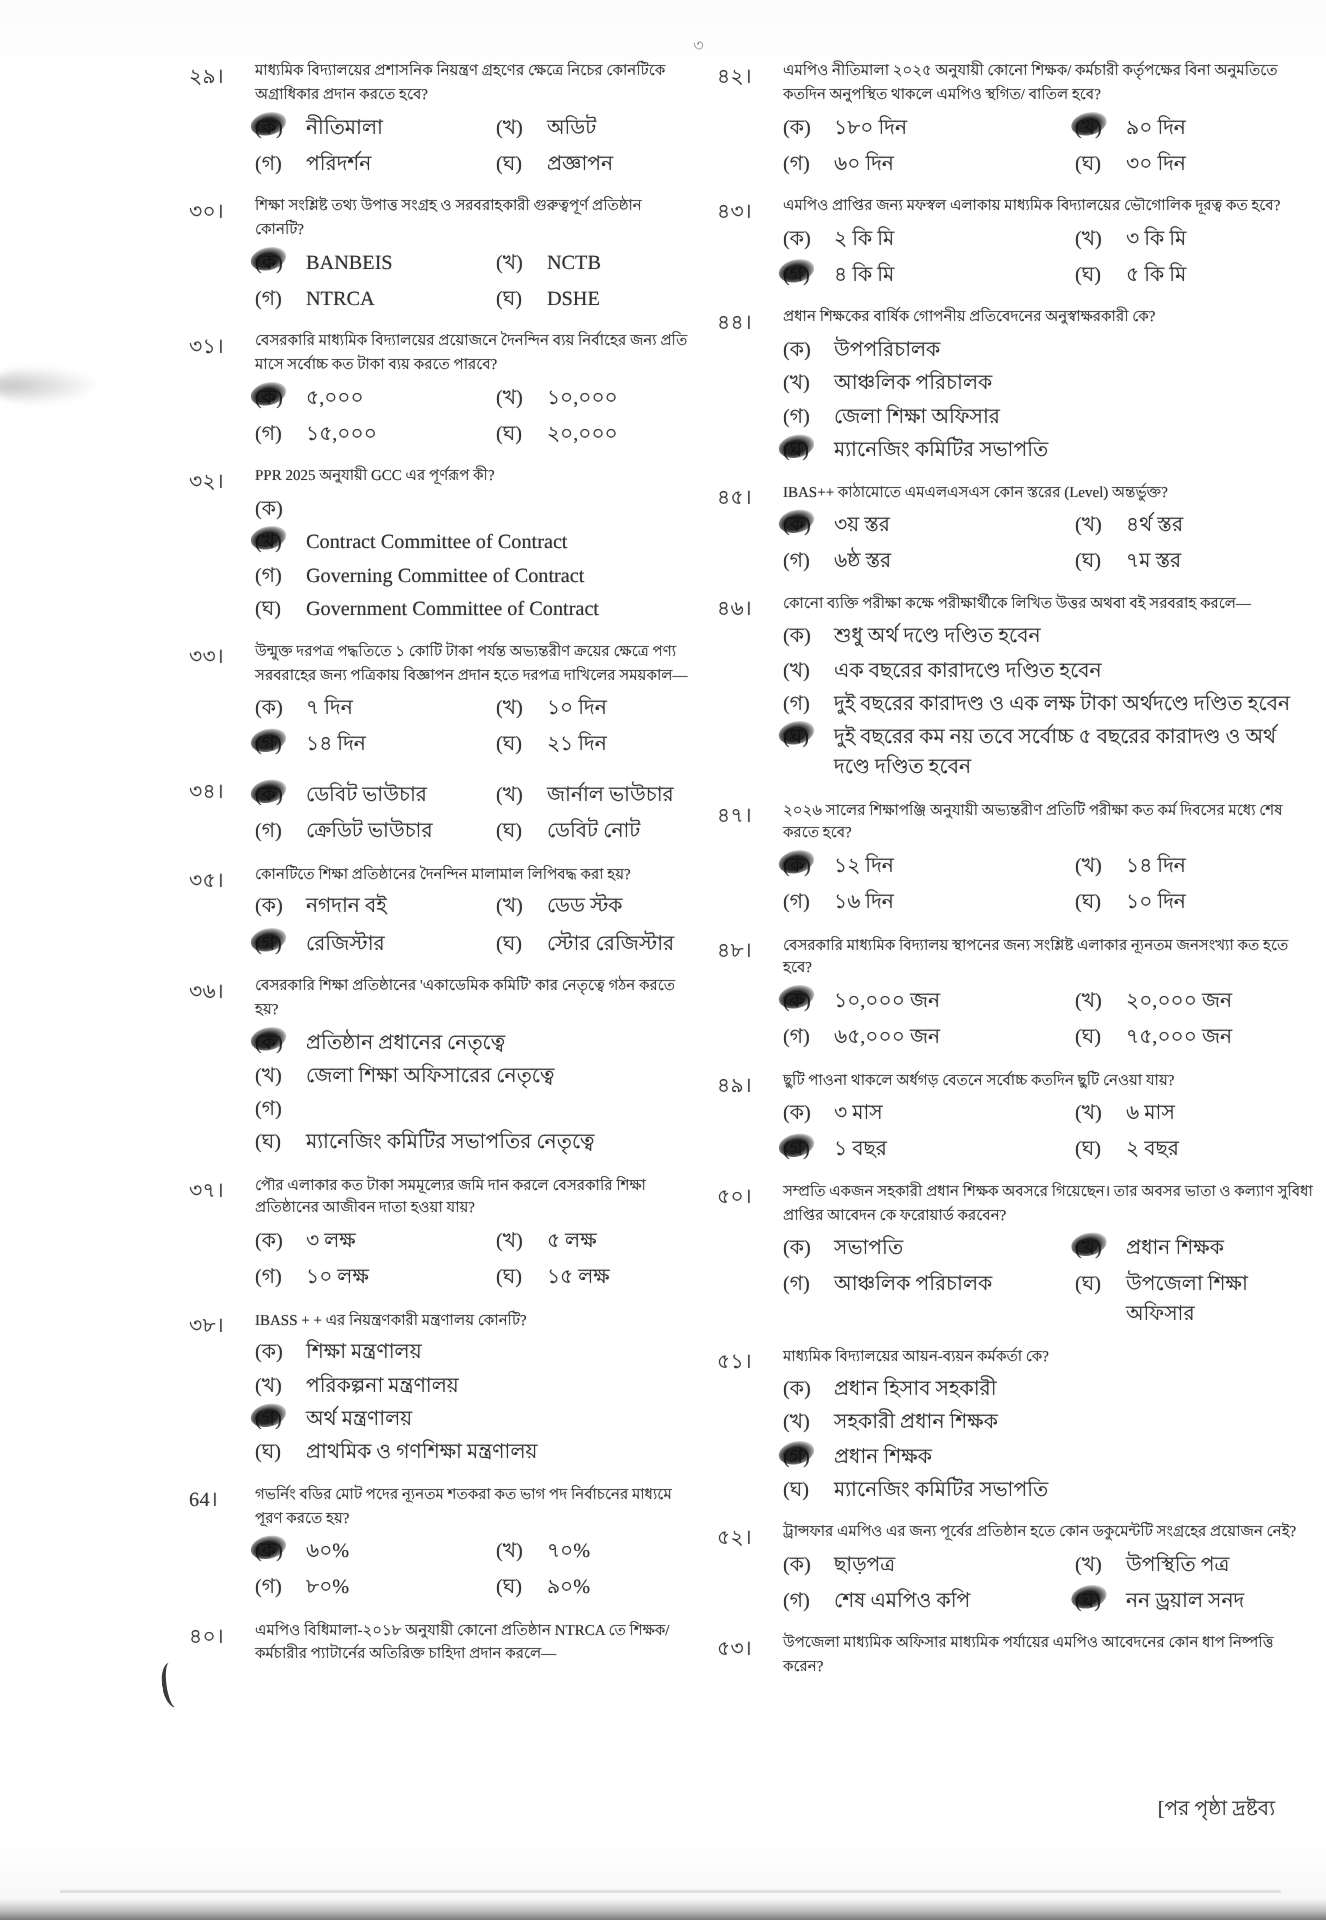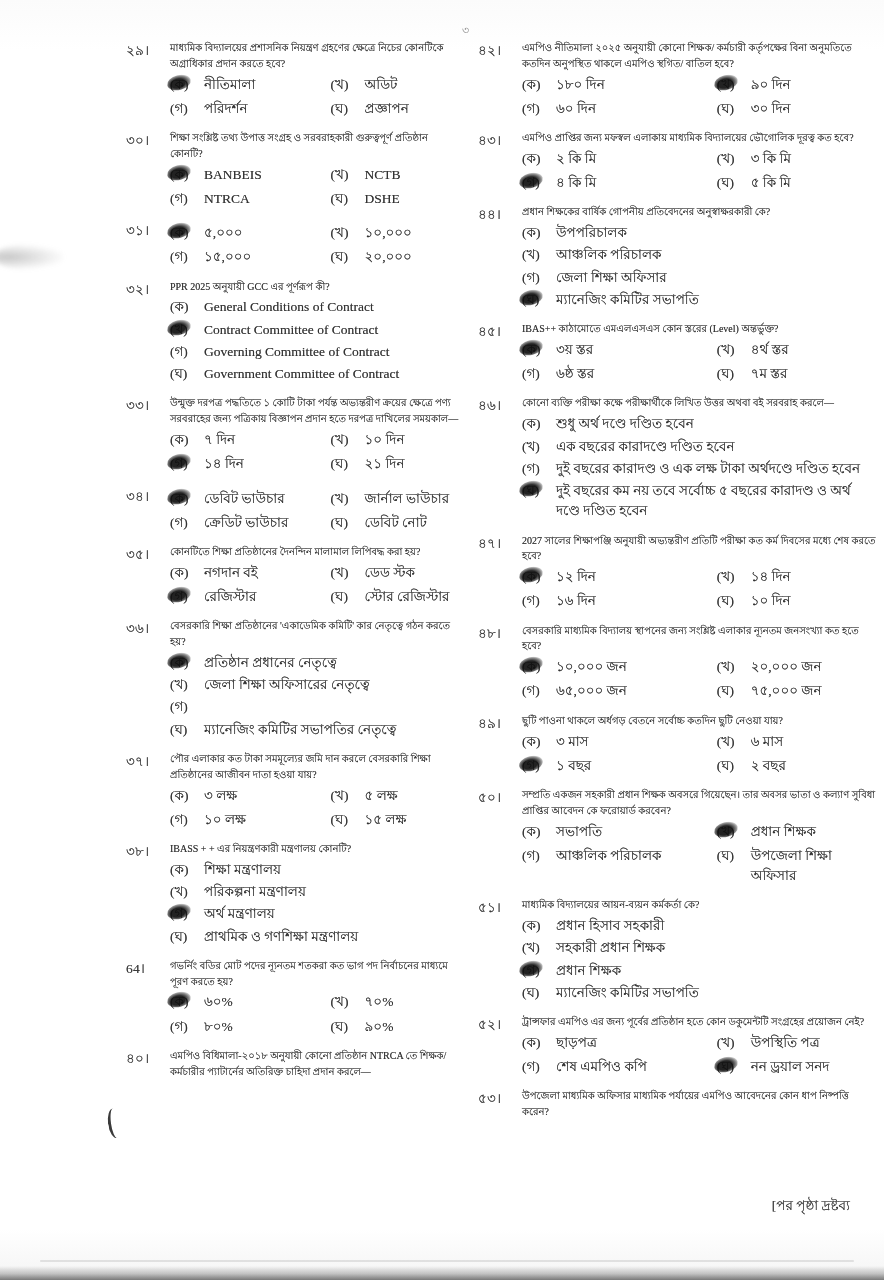--- a/index.html
+++ b/index.html
@@ -135,20 +135,21 @@
               <div class="opt">
     <span class="opt-label">(ঘ)</span>
     <span class="opt-text">DSHE</span>
   </div>
             </div>
     </div>
   </div>
         <div class="q">
     <span class="q-no">৩১।</span>
     <div class="q-body">
+      <span class="q-text">বেসরকারি মাধ্যমিক বিদ্যালয়ের প্রয়োজনে দৈনন্দিন ব্যয় নির্বাহের জন্য প্রতি মাসে সর্বোচ্চ কত টাকা ব্যয় করতে পারবে?</span>
       <div class="opts opts-grid">
               <div class="opt">
     <span class="opt-label marked">(ক)</span>
     <span class="opt-text">৫,০০০</span>
   </div>
               <div class="opt">
     <span class="opt-label">(খ)</span>
     <span class="opt-text">১০,০০০</span>
   </div>
               <div class="opt">
@@ -162,21 +163,20 @@
             </div>
     </div>
   </div>
         <div class="q">
     <span class="q-no">৩২।</span>
     <div class="q-body">
       <span class="q-text">PPR 2025 অনুযায়ী GCC এর পূর্ণরূপ কী?</span>
       <div class="opts opts-list">
               <div class="opt">
     <span class="opt-label">(ক)</span>
-    <span class="opt-text">General Conditions of Contract</span>
   </div>
               <div class="opt">
     <span class="opt-label marked">(খ)</span>
     <span class="opt-text">Contract Committee of Contract</span>
   </div>
               <div class="opt">
     <span class="opt-label">(গ)</span>
     <span class="opt-text">Governing Committee of Contract</span>
   </div>
               <div class="opt">
@@ -477,21 +477,21 @@
               <div class="opt">
     <span class="opt-label marked">(ঘ)</span>
     <span class="opt-text">দুই বছরের কম নয় তবে সর্বোচ্চ ৫ বছরের কারাদণ্ড ও অর্থ দণ্ডে দণ্ডিত হবেন</span>
   </div>
             </div>
     </div>
   </div>
         <div class="q">
     <span class="q-no">৪৭।</span>
     <div class="q-body">
-      <span class="q-text">2027 সালের শিক্ষাপঞ্জি অনুযায়ী অভ্যন্তরীণ প্রতিটি পরীক্ষা কত কর্ম দিবসের মধ্যে শেষ করতে হবে?</span>
+      <span class="q-text">২০২৬ সালের শিক্ষাপঞ্জি অনুযায়ী অভ্যন্তরীণ প্রতিটি পরীক্ষা কত কর্ম দিবসের মধ্যে শেষ করতে হবে?</span>
       <div class="opts opts-grid">
               <div class="opt">
     <span class="opt-label marked">(ক)</span>
     <span class="opt-text">১২ দিন</span>
   </div>
               <div class="opt">
     <span class="opt-label">(খ)</span>
     <span class="opt-text">১৪ দিন</span>
   </div>
               <div class="opt">

